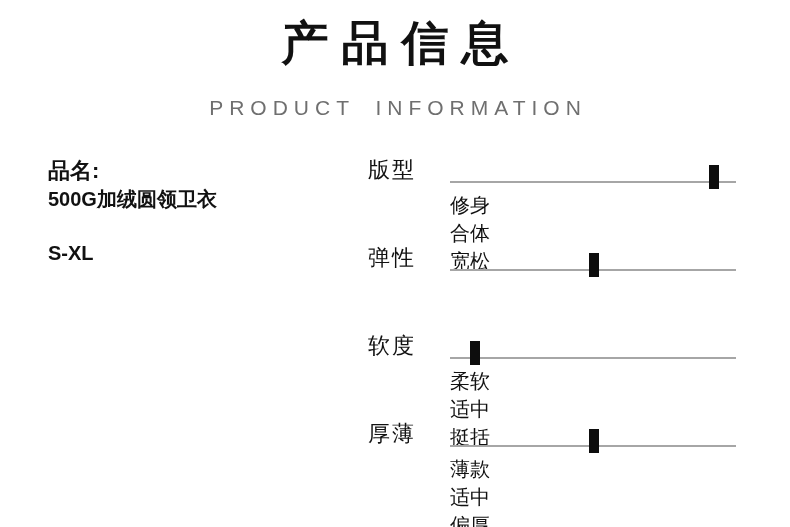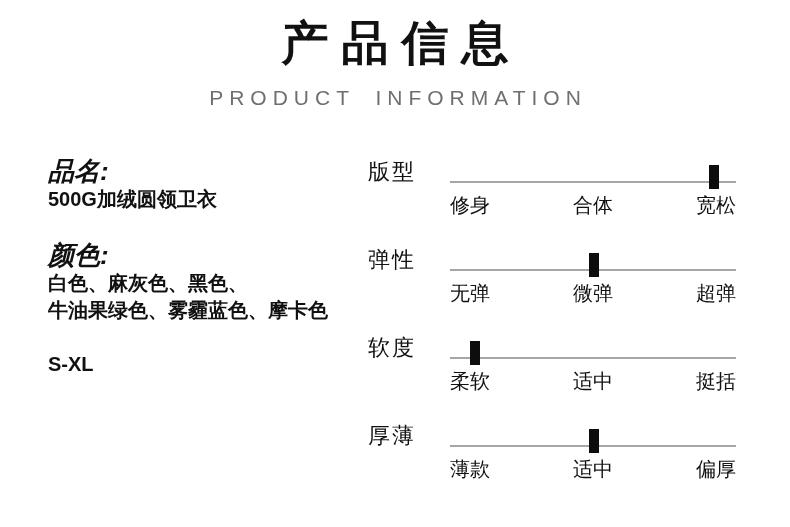--- a/index.html
+++ b/index.html
@@ -31,44 +31,43 @@
   }
   .title{
     font-size:47px;
     font-weight:bold;
     letter-spacing:13px;
     padding-left:13px; 
     line-height:58px;
     color:var(--text);
   }
   .subtitle{
-    margin-top:13px;
+    margin-top:23px;
     font-size:21px;
     font-weight:normal;
     letter-spacing:6px;
     word-spacing:9px;
     padding-left:6px;
     line-height:26px;
     color:var(--subtitle);
   }
   
   .info-col{
     position:absolute;
     left:48px;
     top:156px;
     width:320px;
   }
   .info-section{margin:0;}
   .info-section + .info-section{margin-top:27px;}
   .info-label{
-    font-size:26px;
+    font-size:22px;
     font-weight:bold;
     line-height:30px;
     color:var(--text);
-    font-style:italic;
   }
   .info-line{
     font-size:20px;
     font-weight:bold;
     line-height:27px;
     color:var(--text);
     white-space:nowrap;
   }
   
   .slider-col{
@@ -83,20 +82,21 @@
   }
   .slider-label{
     position:absolute;
     left:0;
     top:0;
     font-size:22px;
     font-weight:normal;
     line-height:28px;
     letter-spacing:2px;
     color:var(--text);
+    font-family:Liberation Mono, monospace;
   }
   .slider-track{
     position:absolute;
     left:82px;
     top:23px;
     width:286px;
     height:2px;
     background:var(--track);
   }
   .slider-marker{
@@ -107,20 +107,21 @@
     background:var(--marker);
     transform:translateX(-50%);
   }
   .slider-scale{
     position:absolute;
     left:82px;
     top:33px;
     width:286px;
     display:flex;
     justify-content:space-between;
+    flex-direction:column;
   }
   .scale-label{
     font-size:20px;
     font-weight:normal;
     line-height:28px;
     color:var(--text);
   }
 </style>
 </head>
 <body>
@@ -131,25 +132,20 @@
     <div class="title">产品信息</div>
     <div class="subtitle">PRODUCT INFORMATION</div>
   </div>
 
   <div class="info-col">
     <div class="info-section">
       <div class="info-label">品名:</div>
     <div class="info-line">500G加绒圆领卫衣</div>
       </div>
 
-    <div class="info-section">
-      <div class="info-label">颜色:</div>
-    <div class="info-line">白色、麻灰色、黑色、</div>
-        <div class="info-line">牛油果绿色、雾霾蓝色、摩卡色</div>
-      </div>
 
     <div class="info-section">
       </div>
 
     <div class="info-section">
     <div class="info-line">S-XL</div>
       </div>
   </div>
 
   <div class="slider-col">
@@ -162,25 +158,20 @@
         <span class="scale-label">修身</span>
         <span class="scale-label">合体</span>
         <span class="scale-label">宽松</span>
       </div>
     </div>
 
     <div class="slider-row">
       <div class="slider-label">弹性</div>
       <div class="slider-track">
         <div class="slider-marker" title="微弹" style="left: 50.3%;"></div>
-      </div>
-      <div class="slider-scale">
-        <span class="scale-label">无弹</span>
-        <span class="scale-label">微弹</span>
-        <span class="scale-label">超弹</span>
       </div>
     </div>
 
     <div class="slider-row">
       <div class="slider-label">软度</div>
       <div class="slider-track">
         <div class="slider-marker" title="柔软" style="left: 8.6%;"></div>
       </div>
       <div class="slider-scale">
         <span class="scale-label">柔软</span>

